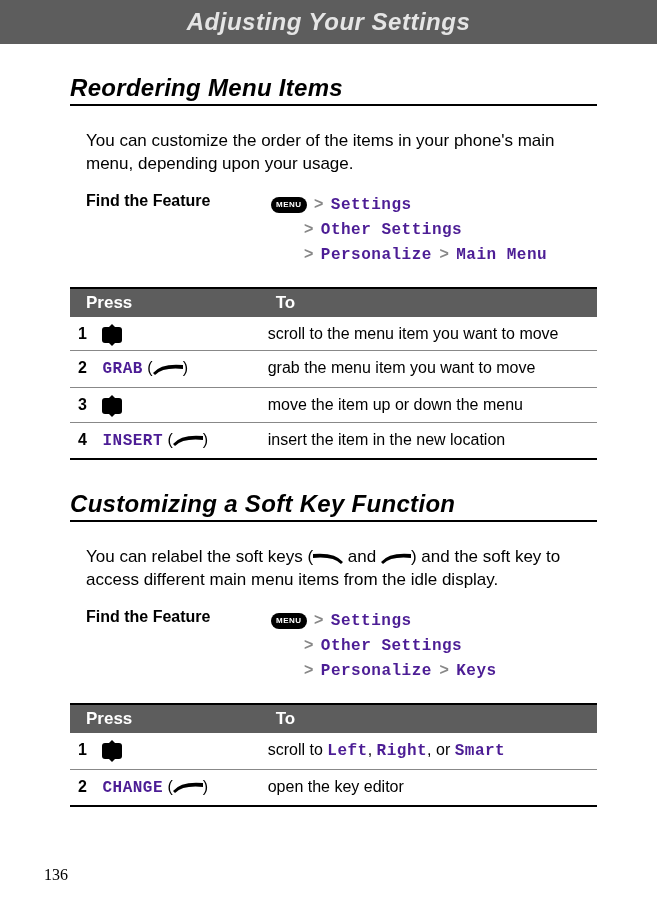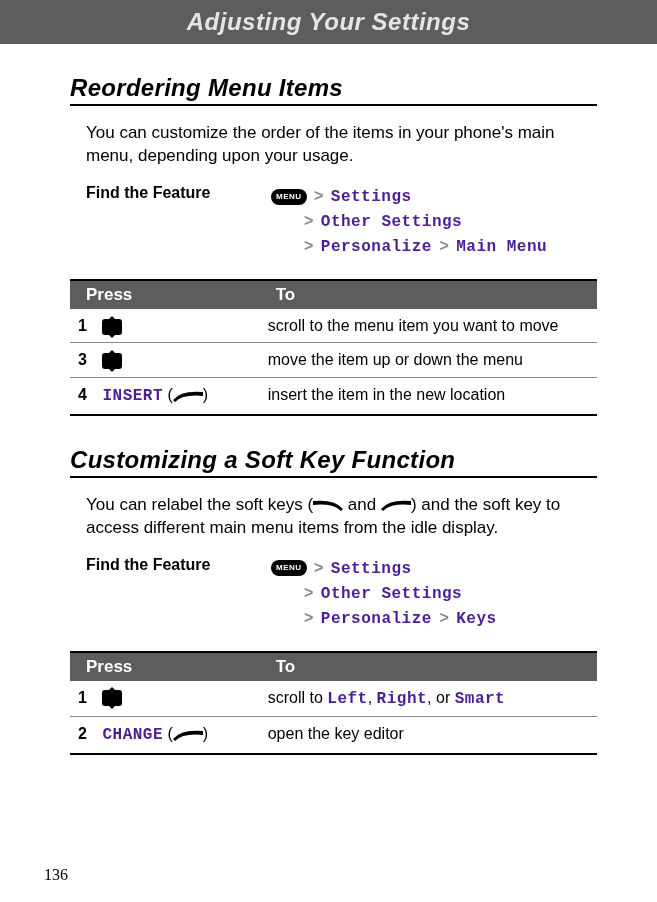--- a/index.html
+++ b/index.html
@@ -23,21 +23,21 @@
   }
   .content {
     padding: 30px 60px 0 70px;
   }
   .section-title {
     font-style: italic;
     font-weight: bold;
     font-size: 24px;
     border-bottom: 2px solid #000;
     padding-bottom: 2px;
-    margin-bottom: 16px;
+    margin-bottom: 24px;
     letter-spacing: 0.3px;
   }
   .section-intro {
     font-size: 17px;
     font-weight: 300;
     line-height: 1.35;
     margin-left: 16px;
     margin-bottom: 16px;
   }
   .ftf-block {
@@ -178,20 +178,30 @@
     </tr>
     <tr>
       <td>
         <span class="step-num">1</span>
         <span class="nav-icon"></span>
       </td>
       <td>scroll to the menu item you want to move</td>
     </tr>
     <tr>
       <td>
+        <span class="step-num">2</span>
+        <span class="mono">GRAB</span>
+        (<span class="softkey-right"><svg width="30" height="12" viewBox="0 0 30 12">
+                <path d="M0 10 Q8 0 30 2 L30 6 Q10 4 2 12 Z" fill="#000"></path>
+              </svg></span>)
+      </td>
+      <td>grab the menu item you want to move</td>
+    </tr>
+    <tr>
+      <td>
         <span class="step-num">3</span>
         <span class="nav-icon"></span>
       </td>
       <td>move the item up or down the menu</td>
     </tr>
     <tr>
       <td>
         <span class="step-num">4</span>
         <span class="mono">INSERT</span>
         (<span class="softkey-right"><svg width="30" height="12" viewBox="0 0 30 12">

